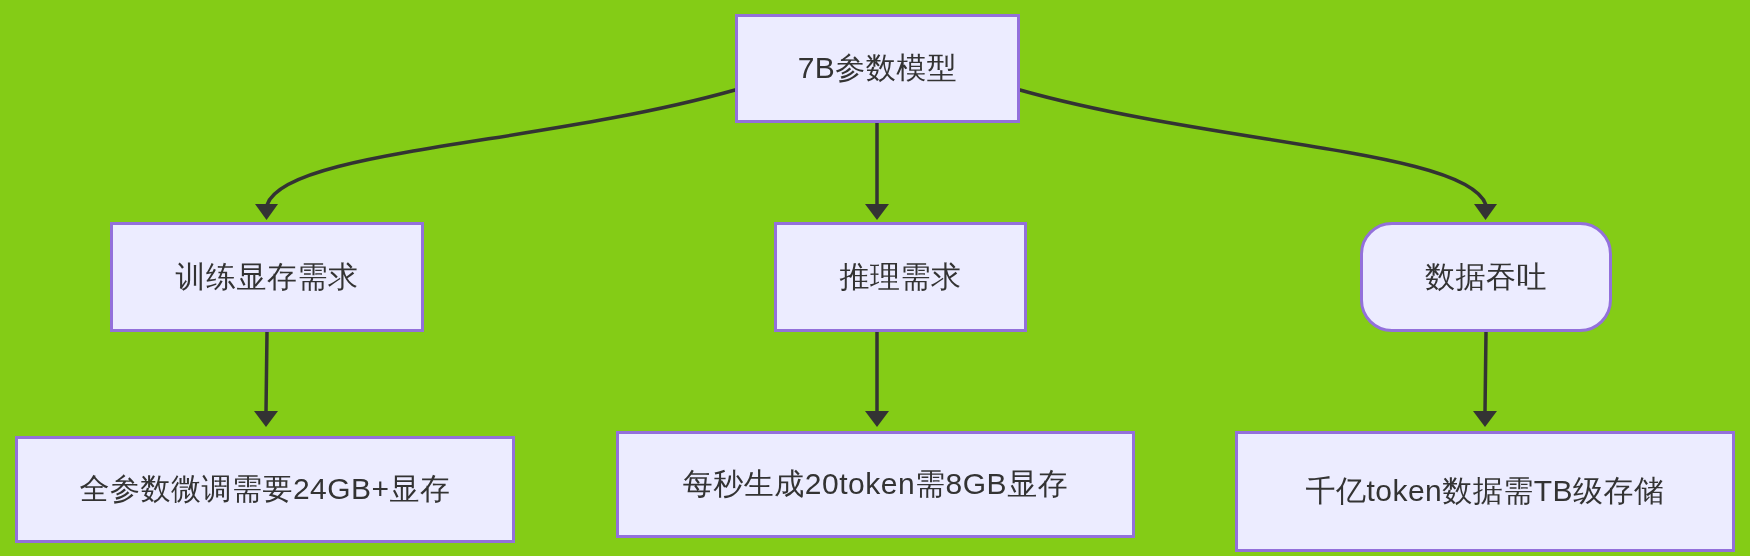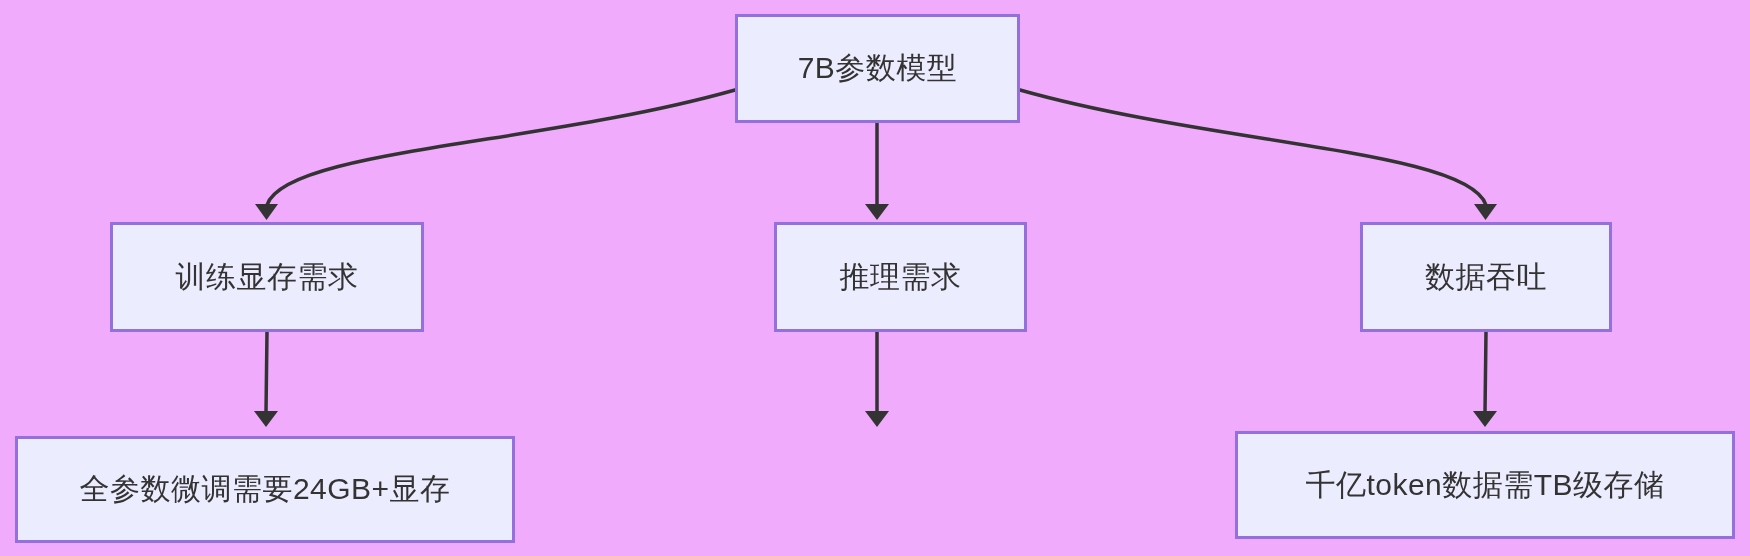--- a/index.html
+++ b/index.html
@@ -4,21 +4,21 @@
 <style>
   html, body {
     margin: 0;
     padding: 0;
     background: #000000;
   }
   .stage {
     position: relative;
     width: 1750px;
     height: 556px;
-    background: #f0abfc;
+    background: #84cc16;
     overflow: hidden;
     font-family: "Liberation Sans", "DejaVu Sans", sans-serif;
   }
   .edges {
     position: absolute;
     left: 0;
     top: 0;
     width: 1750px;
     height: 556px;
     pointer-events: none;
@@ -46,25 +46,25 @@
     align-items: center;
     justify-content: center;
     text-align: center;
     white-space: nowrap;
   }
   
   .node-root        { left: 735px;  top: 14px;  width: 285px; height: 109px; }
   
   .node-training    { left: 110px;  top: 222px; width: 314px; height: 110px; align-items: center; }
   .node-inference   { left: 750px;  top: 222px; width: 253px; height: 110px; margin-left: 24px; }
-  .node-throughput  { left: 1360px; top: 222px; width: 252px; height: 110px; }
+  .node-throughput  { left: 1360px; top: 222px; width: 252px; height: 110px; border-radius: 32px; }
   
   .node-training-d  { left: 15px;   top: 436px; width: 500px; height: 107px; }
   .node-inference-d { left: 616px;  top: 431px; width: 519px; height: 107px; }
-  .node-throughput-d{ left: 1235px; top: 431px; width: 500px; height: 108px; }
+  .node-throughput-d{ left: 1235px; top: 431px; width: 500px; height: 121px; }
 </style>
 </head>
 <body>
 
 <div class="stage">
 
   <svg class="edges" viewBox="0 0 1750 556" aria-hidden="true">
 
     <path class="edge-line" d="M 735 90 C 540 145, 285 150, 267 205"></path>
     <polygon class="edge-head" points="255,204 278,204 266.5,220"></polygon>
@@ -98,18 +98,21 @@
   </div>
 
   <div class="node node-throughput">
     <span>数据吞吐</span>
   </div>
 
   <div class="node node-training-d">
     <span>全参数微调需要24GB+显存</span>
   </div>
 
+  <div class="node node-inference-d">
+    <span>每秒生成20token需8GB显存</span>
+  </div>
 
   <div class="node node-throughput-d">
     <span>千亿token数据需TB级存储</span>
   </div>
 
 </div>
 
 </body></html>

